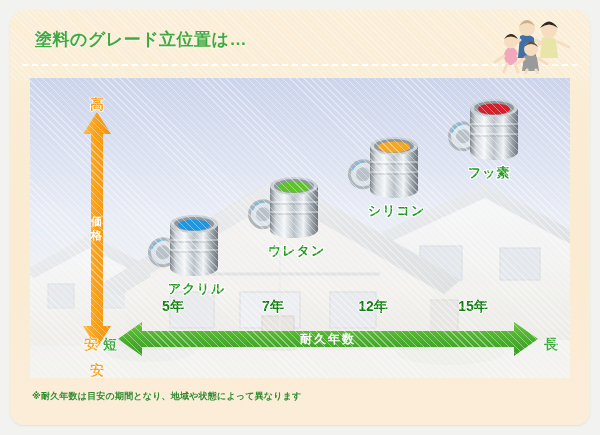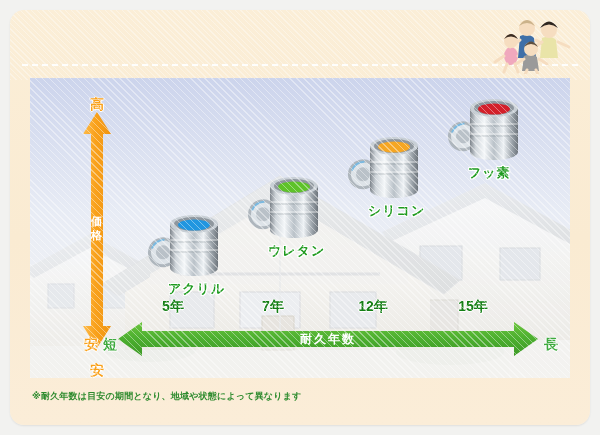--- a/index.html
+++ b/index.html
@@ -206,20 +206,21 @@
     letter-spacing: .2px;
     white-space: nowrap;
     text-align: center;
   }
 </style>
 </head>
 <body>
 
 <div id="card">
 
+  <div id="title">塗料のグレード立位置は…</div>
 
   <div id="divider"></div>
 
   <div id="people">
     <svg viewBox="0 0 92 62" width="92" height="62">
 
       <g>
         <ellipse cx="27" cy="44" rx="7" ry="9" fill="#f0a8bd"></ellipse>
         <circle cx="27" cy="29" r="7" fill="#f6ddc0"></circle>
         <path d="M20 27 q7 -10 14 0 q-7 -5 -14 0z" fill="#3b2d22"></path>

